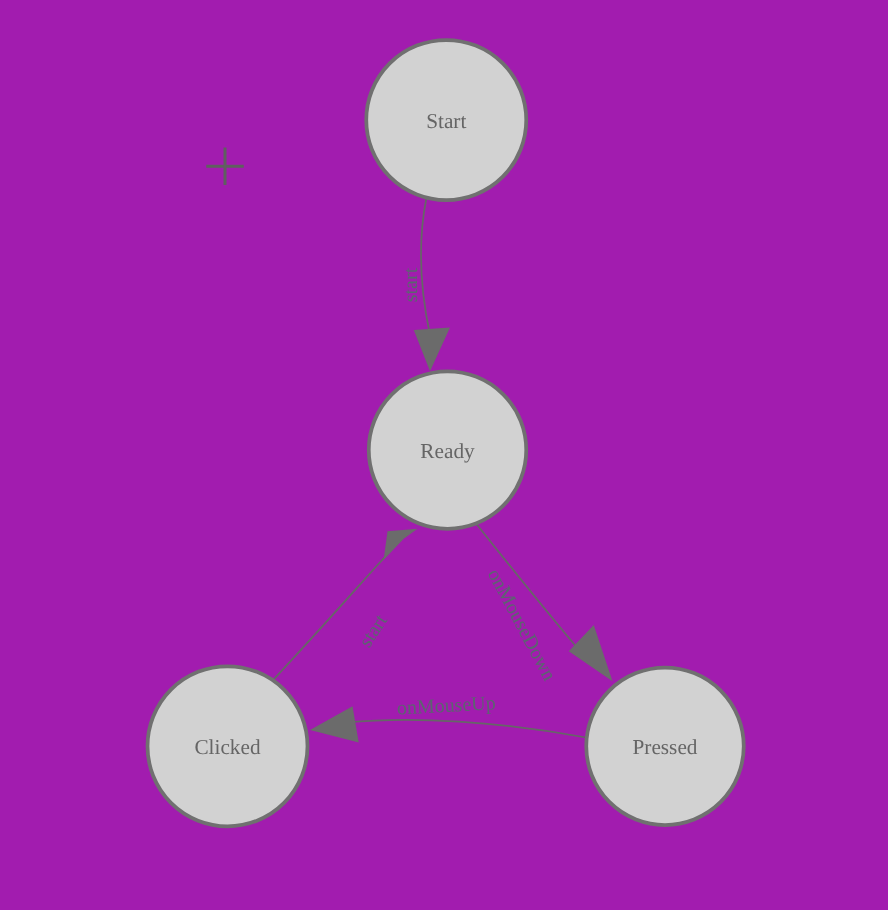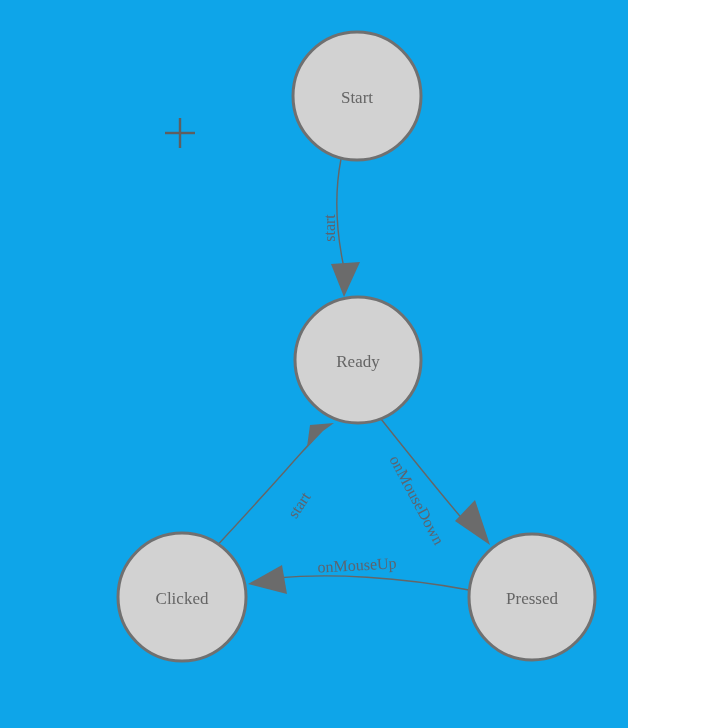--- a/index.html
+++ b/index.html
@@ -2,23 +2,23 @@
 <html><head>
 <meta charset="utf-8">
 <style>
   html, body {
     margin: 0;
     padding: 0;
     background: #ffffff;
   }
   #canvas {
     position: relative;
-    width: 628px;
+    width: 710px;
     height: 728px;
-    background: #0ea5e9;
+    background: #a21caf;
     overflow: hidden;
     font-family: "Liberation Serif", "DejaVu Serif", serif;
   }
   #graph-svg {
     position: absolute;
     top: 0;
     left: 0;
     width: 710px;
     height: 728px;
     display: block;

